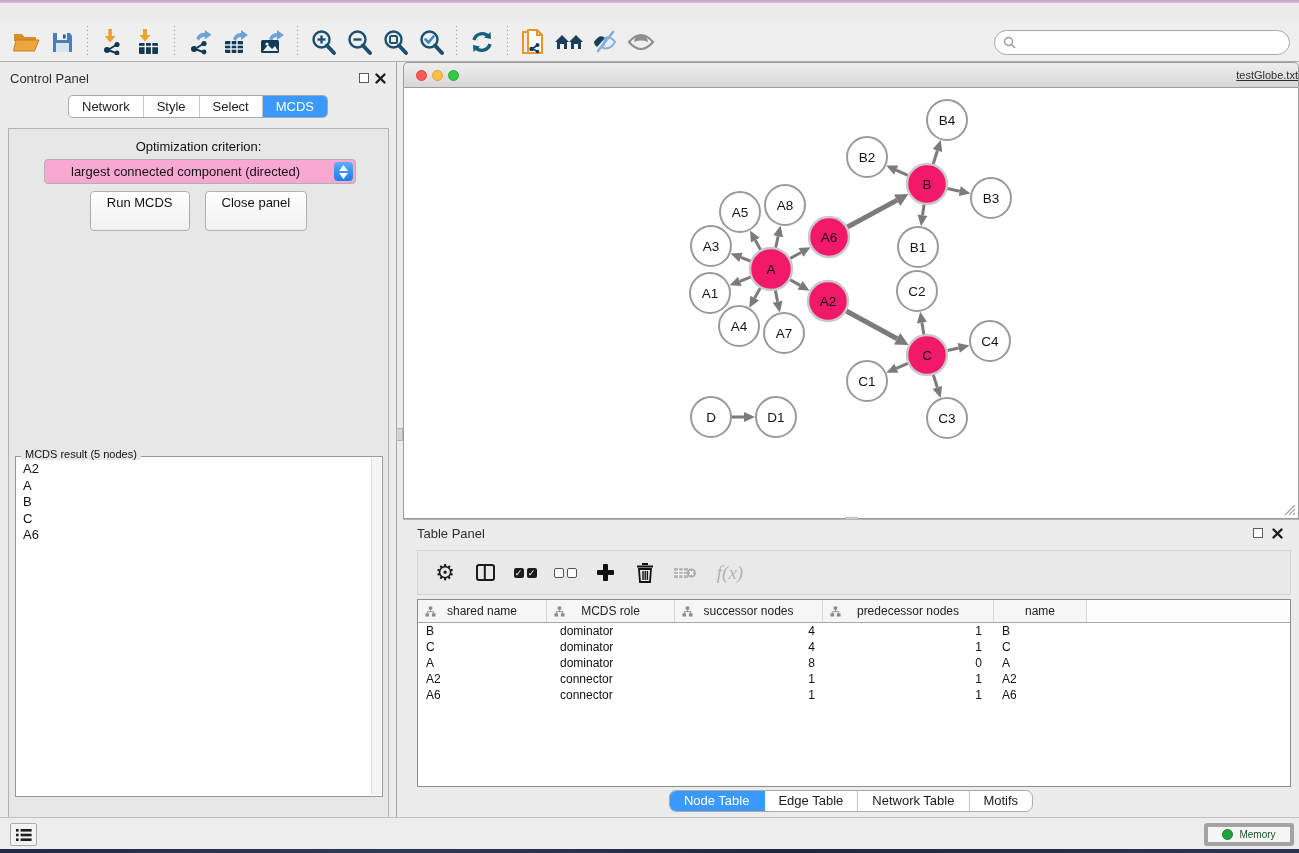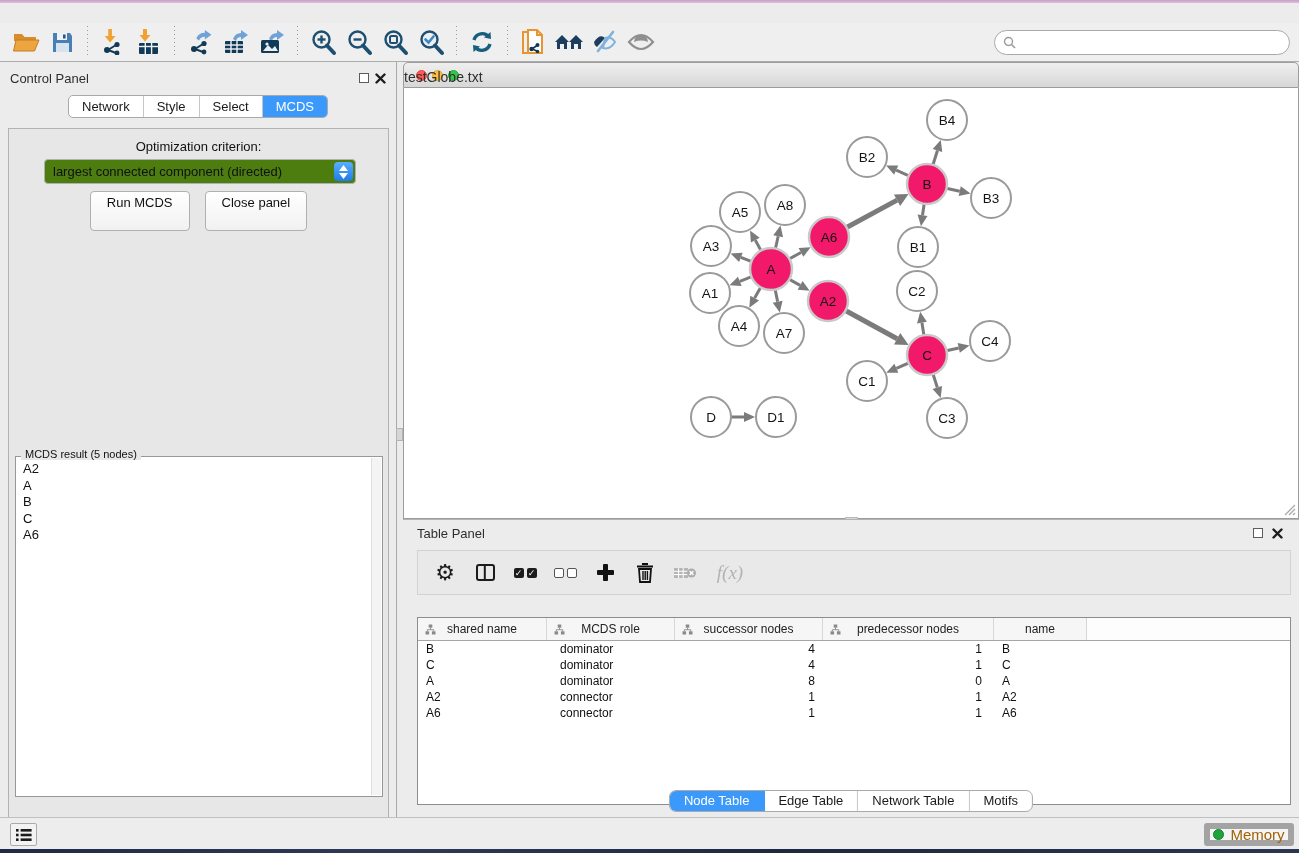--- a/index.html
+++ b/index.html
@@ -38,23 +38,23 @@
   .float-ic { position:absolute; width:10px; height:10px; border:1.6px solid #5c5c5c; background:#fff; }
   .seg { position:absolute; display:inline-flex; height:23px; background:#fff;
     border:1px solid #a9a9a9; border-radius:5px; overflow:hidden; }
   .seg .tab { padding:3px 13px 0 13px; font-size:13px; color:#1a1a1a; border-right:1px solid #c6c6c6; white-space:nowrap; }
   .seg .tab:last-child { border-right:none; }
   .seg .tab.active { background:#3b99fc; color:#fff; border-color:#3b99fc; }
   .cp-tabs { left:50%; transform:translateX(-50%); top:33px; }
   .cp-pane { position:absolute; left:8px; top:66px; width:381px; height:735px;
     background:#e7e7e7; border:1px solid #b2b2b2; }
   .opt-label { position:absolute; left:0; right:0; top:10px; text-align:center; font-size:13px; color:#111; }
-  .dropdown { position:absolute; left:35px; top:30px; width:312px; height:25px; background:#4d7c0f;
+  .dropdown { position:absolute; left:35px; top:30px; width:312px; height:25px; background:#f9a8d4;
     border:1px solid #b0b0b0; border-radius:4px; font-size:13px; color:#111;
-    display:flex; align-items:center; padding-left:8px; }
+    display:flex; align-items:center; padding-left:26px; }
   .dd-stepper { position:absolute; right:2px; top:2px; bottom:2px; width:19px; border-radius:4px;
     background:linear-gradient(#5aaefc,#1f7ce9); display:flex; flex-direction:column;
     align-items:center; justify-content:center; gap:2px; }
   .btn-row { position:absolute; left:0; right:0; top:62px; display:flex; justify-content:center; gap:15px; }
   .mac-btn { height:40px; background:linear-gradient(#ffffff,#f1f1f1); border:1px solid #b0b0b0;
     border-radius:4px; font-size:13px; color:#111; padding:3px 16px 0 16px; text-align:center; }
   .fieldset { position:absolute; left:6px; top:327px; width:368px; height:341px;
     background:#fff; border:1px solid #989898; }
   .fieldset .legend { position:absolute; left:5px; top:-9px; background:#e7e7e7;
     padding:0 4px; font-size:11px; color:#111; white-space:nowrap; }
@@ -68,57 +68,57 @@
   .h-split-handle { position:absolute; left:845px; top:517px; width:13px; height:5px;
     background:#d6d6d6; border:1px solid #b9b9b9; }
 
   
   .net-window { position:absolute; left:403px; top:62px; width:896px; height:457px; }
   .net-titlebar { position:absolute; left:0; top:0; right:0; height:26px;
     background:linear-gradient(#efefef,#d7d7d7); border:1px solid #9c9c9c;
     border-radius:5px 5px 0 0; }
   .net-titlebar .tl { top:7px; width:11px; height:11px; }
   .net-titlebar .tl.red { left:12px; } .net-titlebar .tl.yellow { left:28px; } .net-titlebar .tl.green { left:44px; }
-  .net-title-text { position:absolute; left:0; right:0; top:6px; text-align:left; font-size:14px; color:#303030; }
+  .net-title-text { position:absolute; left:0; right:0; top:6px; text-align:right; font-size:11px; color:#303030;text-decoration:underline; }
   .net-canvas { position:absolute; left:0; top:26px; right:0; bottom:0; background:#fff;
     border:1px solid #9c9c9c; border-top:none; }
   .grip { position:absolute; right:2px; bottom:2px; }
 
   
   .table-panel { position:absolute; left:403px; top:519px; width:896px; height:298px; background:#ececec; border-top:1px solid #b3b3b3; }
   .tp-toolbar { position:absolute; left:14px; right:8px; top:30px; height:45px; background:#e9e9e9;
     border:1px solid #d2d2d2; display:flex; align-items:center; gap:16px; padding-left:15px; }
   .tp-ic { display:flex; align-items:center; justify-content:center; width:24px; height:24px; }
   .gear-glyph { font-size:22px; color:#1c1c1c; line-height:22px; }
   .cols-glyph { width:19px; height:17px; border:2.4px solid #1c1c1c; border-radius:3px; position:relative; }
   .cols-glyph::after { content:""; position:absolute; left:50%; top:0; bottom:0; width:2.4px; background:#1c1c1c; transform:translateX(-50%); }
   .chkpair { display:flex; gap:3px; }
   .chk { width:10px; height:10px; border-radius:2px; background:#1c1c1c; color:#fff; font-size:9px;
     display:flex; align-items:center; justify-content:center; }
   .unchk { width:10px; height:10px; border-radius:2px; background:#fff; border:1.6px solid #555; }
   .fx-glyph { font-family:"Liberation Serif", serif; font-style:italic; font-size:19px; color:#b3b3b3; }
-  .tbl { position:absolute; left:14px; right:8px; top:97px; height:188px; background:#fff; border:1px solid #8d8d8d; overflow:hidden; }
+  .tbl { position:absolute; left:14px; right:8px; top:79px; height:188px; background:#fff; border:1px solid #8d8d8d; overflow:hidden; }
   .tbl-head { display:flex; height:23px; border-bottom:1px solid #a6a6a6; }
   .th { position:relative; background:#f6f6f6; border-right:1px solid #d7d7d7; font-size:12px; color:#222;
     display:flex; align-items:center; justify-content:center; }
   .th .col-ic { position:absolute; left:7px; top:6px; }
   .th.filler { flex:1; background:#fdfdfd; border-right:none; }
   .tr { display:flex; height:16px; }
   .td { font-size:12px; color:#101010; line-height:16px; white-space:nowrap; overflow:hidden; }
   .tp-tabs { left:50%; transform:translateX(-50%); top:270px; height:22px;border-radius:7px; }
   .tp-tabs .tab { padding:2px 14px 0 14px; }
 
   
   .status-bar { position:absolute; left:0; top:817px; width:1299px; height:32px;
     background:#ededed; border-top:1px solid #c0c0c0; }
   .list-btn { position:absolute; left:10px; top:5px; width:27px; height:23px; background:#f3f3f3;
     border:1px solid #ababab; border-radius:2px; display:flex; align-items:center; justify-content:center; }
   .memory-btn { position:absolute; right:5px; top:5px; width:90px; height:23px;
-    background:#f5f5f5; border:6px solid #a3a3a3; border-radius:3px;
-    display:flex; align-items:center; justify-content:center; gap:6px; font-size:15px; color:#a16207; }
+    background:#f5f5f5; border:4px solid #a3a3a3; border-radius:3px;
+    display:flex; align-items:center; justify-content:center; gap:6px; font-size:10px; color:#14532d; }
   .mem-dot { width:11px; height:11px; border-radius:50%; background:#1fa33d; border:1px solid #15822e; }
   .desktop-strip { position:absolute; left:0; top:849px; width:1299px; height:4px;
     background:linear-gradient(90deg,#202a46,#2d3a57 30%,#1e2840 60%,#2a3550); }
 </style>
 </head>
 <body>
 
 <div class="app">
 
   <div class="top-strip"></div>

